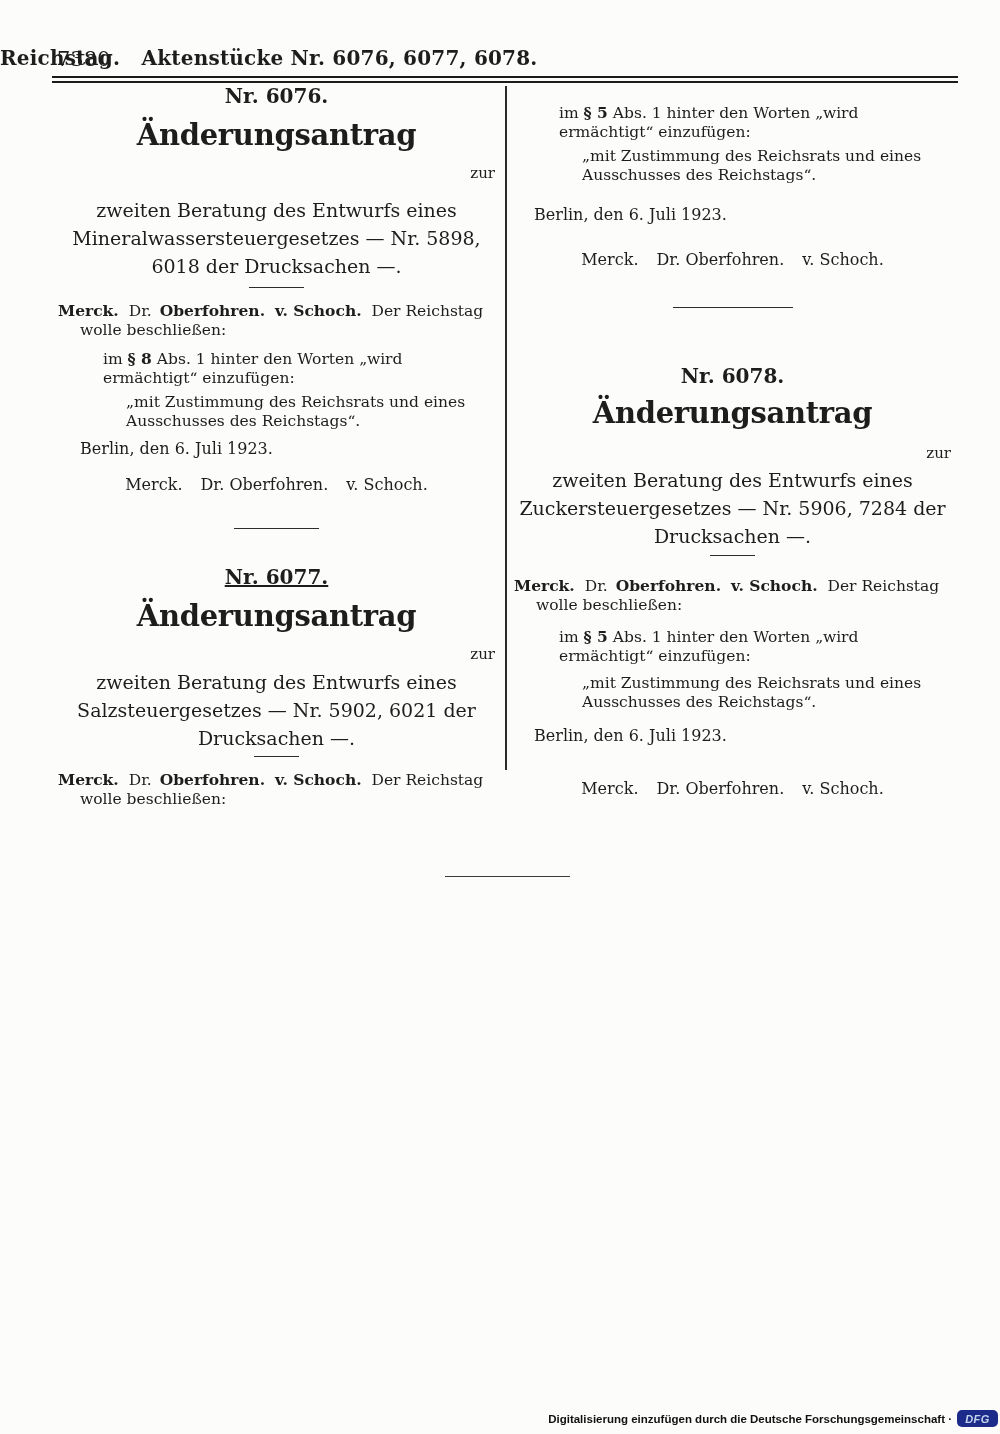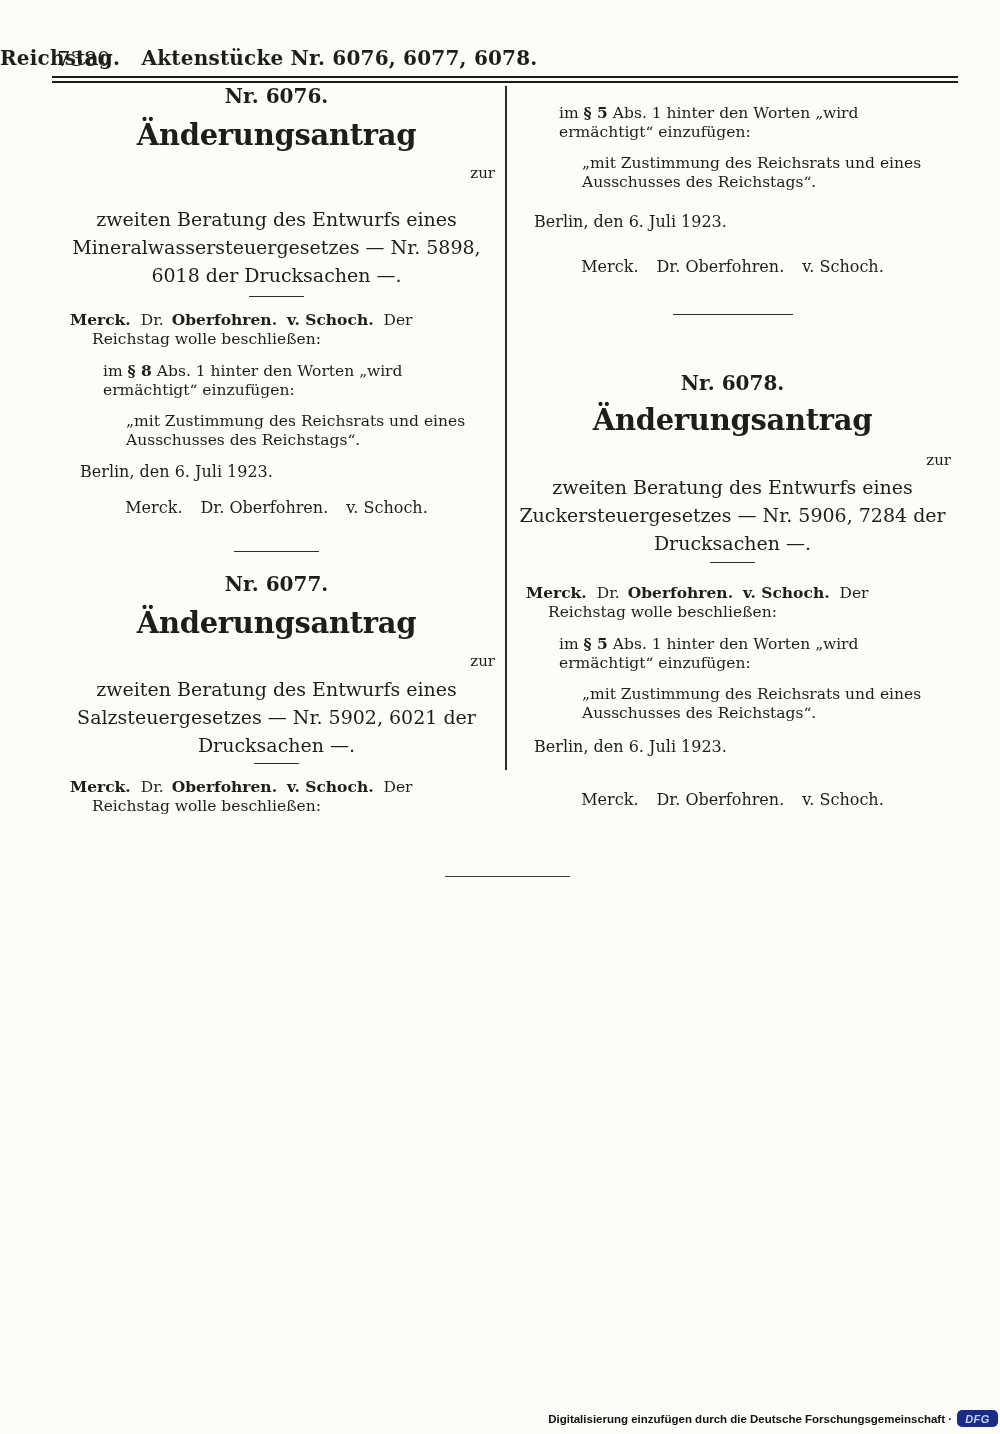--- a/index.html
+++ b/index.html
@@ -35,41 +35,41 @@
   .sec-number{
     margin-top:10px; text-align:center;
     font-weight:700; font-size:20px; line-height:24px;
   }
   .sec-heading{
     margin:10px 0 0; text-align:center;
     font-weight:700; font-size:29px; line-height:34px; letter-spacing:-.3px;
   }
   .zur{margin-top:12px; text-align:right; font-size:15px; line-height:18px;}
   .subject{
-    margin:23px 0 0; text-align:center;
+    margin:14px 0 0; text-align:center;
     font-size:19px; line-height:28px;
   }
   .rule-short{
     height:0; border-top:1.5px solid #2c2c29; margin:7px auto 0;
   }
   .w55{width:55px;} .w45{width:45px;} .w85{width:85px;} .w120{width:120px;}
-  p{margin:12px;}
+  p{margin:0;}
   .body-text{font-size:15.5px; line-height:19px;}
   .proposers{margin-top:13px; padding-left:22px; text-indent:-22px;}
   .proposers .nm{font-weight:700; margin-right:5px;}
   .proposers .ti{margin-right:3px;}
   .clause{margin-top:9px; margin-left:45px;}
   .clause .pref{font-weight:700;}
   .insertion{margin-top:5px; margin-left:68px;}
   .date-line{margin-top:8px; margin-left:22px; font-size:16px; line-height:19px;}
   .signature{margin-top:17px; text-align:center; font-size:16px; line-height:19px;}
   .signature span{margin:0 9px;}
   
   .mt-rule-a{margin-top:34px;}
-  .mt-sec2{margin-top:20px;}
+  .mt-sec2{margin-top:36px;text-decoration:underline;}
   .mt-sub2{margin-top:5px;}
   .mt4{margin-top:4px;} .mt5{margin-top:5px;} .mt8{margin-top:8px;}
   .mt12{margin-top:12px;} .mt14{margin-top:14px;} .mt20{margin-top:20px;}
   .mt26{margin-top:26px;} .mt34{margin-top:34px;} .mt38{margin-top:38px;} .mt56{margin-top:56px;}
   .date-right{margin-left:20px;}
   
   .end-rule{
     position:absolute; left:445px; top:876px; width:125px; height:0;
     border-top:1.5px solid #3a3a37;
   }

